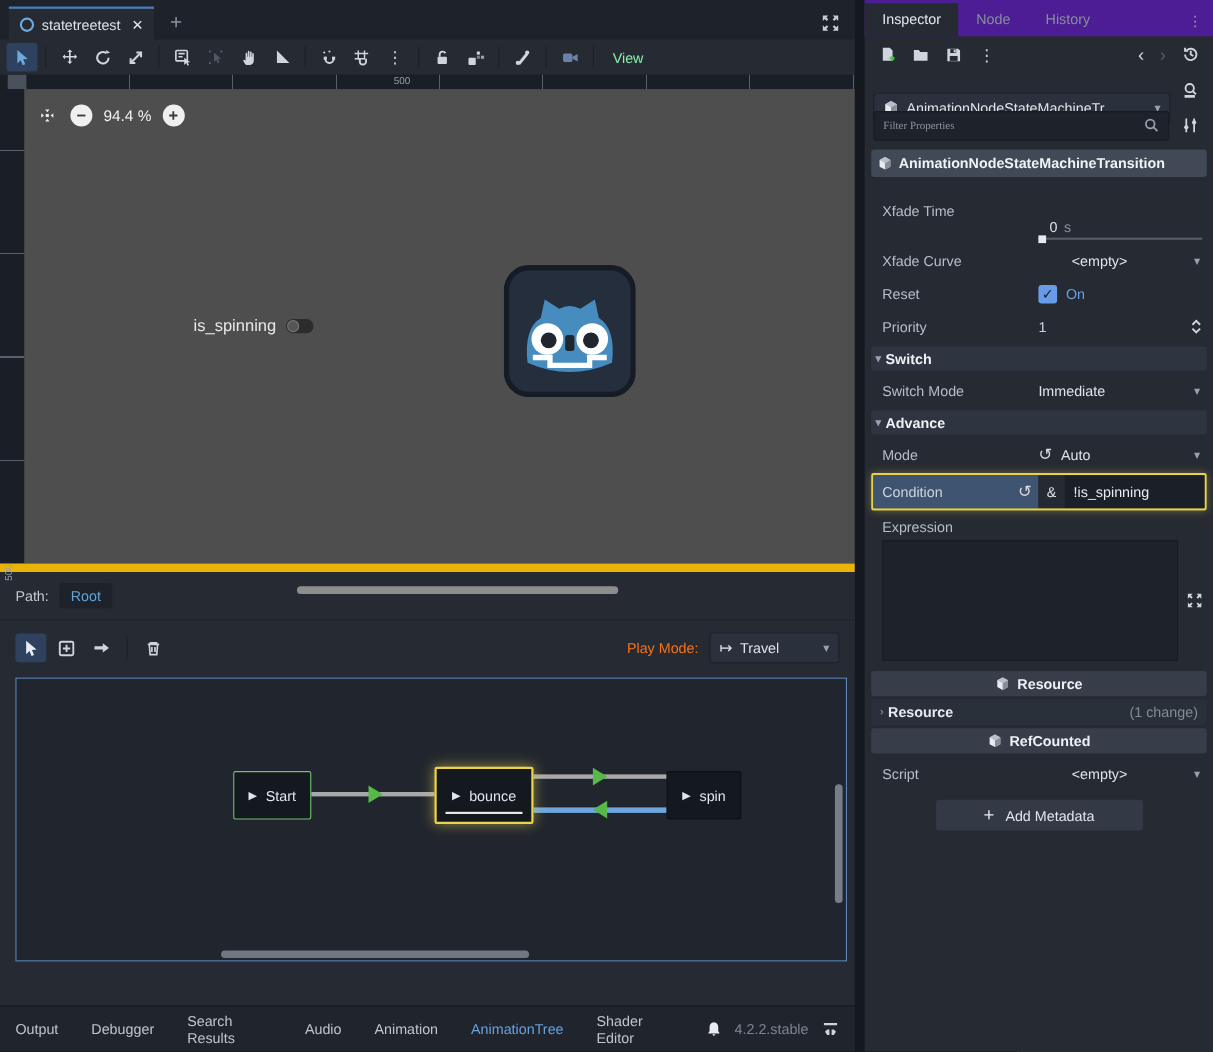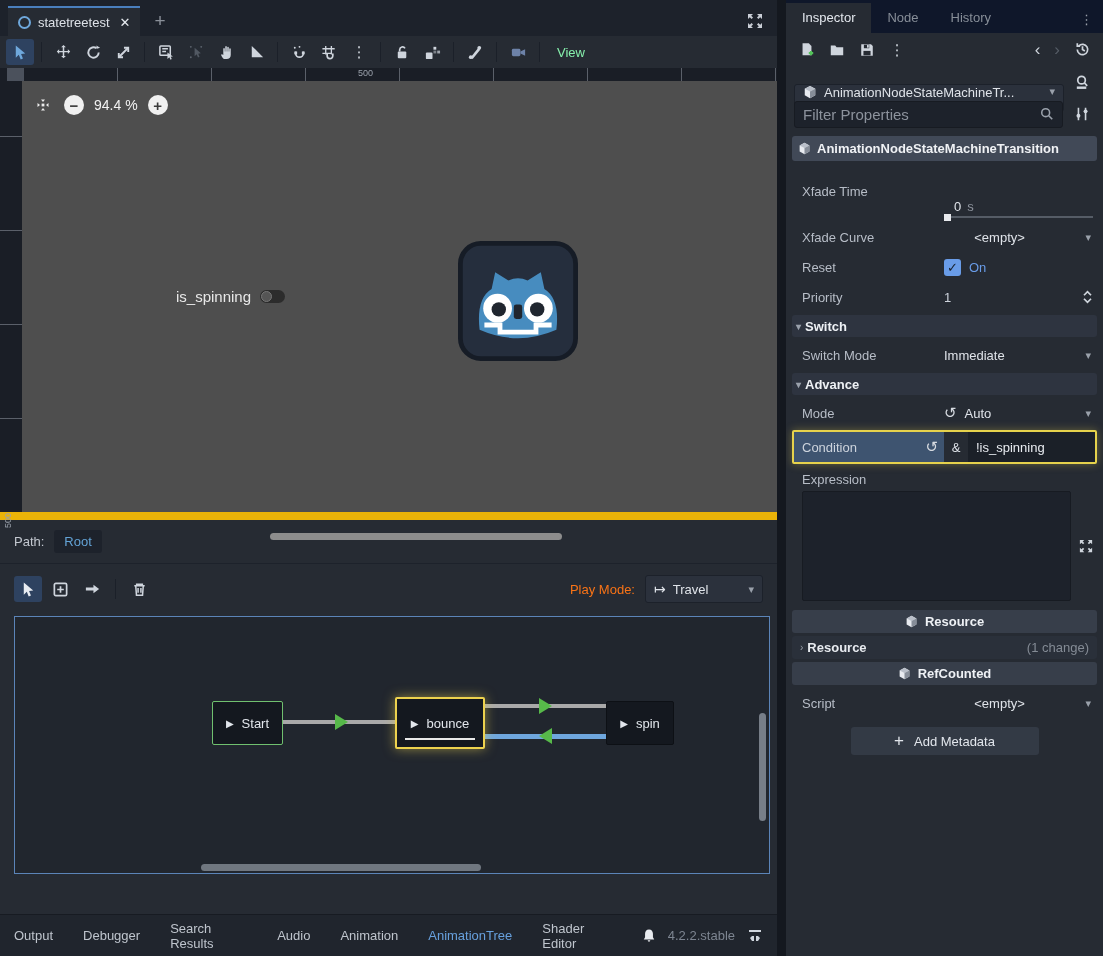--- a/index.html
+++ b/index.html
@@ -83,39 +83,39 @@
   .status-bar { flex:0 0 auto; height:42px; background:#20252d; border-top:1px solid #171b22; display:flex; align-items:center; padding:0 14px; gap:30px;margin-top:36px; }
   .status-item { color:#bfc5cd; }
   .status-item.active { color:#67a0dd; }
   .status-right { margin-left:auto; display:flex; align-items:center; gap:12px; }
   .version { color:#7d8591; }
   .bell { color:#e8ebef; }
   .collapse-ico { color:#cfd5dd; }
 
   
   .right-col { position:absolute; left:786px; top:0; width:317px; height:956px; background:#262b33; display:flex; flex-direction:column; }
-  .insp-tabbar { height:33px; background:#0f172a; display:flex; align-items:flex-end; }
+  .insp-tabbar { height:33px; background:#4c1d95; display:flex; align-items:flex-end; }
   .insp-tab { padding:7px 16px 8px; color:#878e98; }
   .insp-tab.active { background:#262b33; color:#e4e8ee; }
   .insp-dots { margin-left:auto; padding:6px 10px; color:#9aa1ab; }
 
   .insp-toolbar { height:33px; display:flex; align-items:center; padding:0 8px; gap:4px; }
   .ibtn { width:26px; height:24px; display:flex; align-items:center; justify-content:center; color:#cfd5dd; }
   .nav-spacer { flex:1; }
   .nav-chev { color:#cfd5dd; font-size:17px; padding:0 5px; }
   .nav-chev.dim { color:#555c66; }
 
   .res-row { display:flex; align-items:center; padding:0 8px 0 8px; gap:5px; height:32px; }
-  .res-select { flex:1; height:28px; background:#2b313c; border:1px solid #1c212a; border-radius:3px; display:flex; gap:7px; padding:0 8px; color:#dfe3e9; min-width:0;margin-top:32px; }
+  .res-select { flex:1; height:28px; background:#2b313c; border:1px solid #1c212a; border-radius:3px; display:flex; align-items:center; gap:7px; padding:0 8px; color:#dfe3e9; min-width:0;margin-top:32px; }
   .res-select .name { white-space:nowrap; overflow:hidden; flex:1; }
   .res-select .chev { color:#9aa1ab; font-size:11px; }
 
   .filter-row { display:flex; align-items:center; padding:2px 8px 2px; gap:6px; height:32px; }
   .filter-box { flex:1; height:27px; background:#1d222b; border:1px solid #171b22; border-radius:3px; display:flex; align-items:center; padding:0 8px; gap:6px; }
-  .filter-box input { flex:1; background:transparent; border:none; outline:none; color:#dfe3e9; font-family:Liberation Sans, sans-serif; font-size:15px; }
+  .filter-box input { flex:1; background:transparent; border:none; outline:none; color:#dfe3e9; font-family:Liberation Serif, serif; font-size:10px; }
   .filter-box input::placeholder { color:#8d939d; }
 
   .insp-scroll { flex:1; overflow:hidden; padding:6px 6px 0 6px; }
   .class-header { height:25px; background:#414957; border-radius:3px; display:flex; align-items:center; gap:6px; padding:0 6px; color:#f0f2f5; font-weight:bold; font-size:13px; white-space:nowrap; overflow:hidden; }
 
   .prop-row { display:flex; align-items:center; min-height:30px; padding-left:10px; }
   .prop-label { width:142px; color:#b7bdc7; flex:0 0 auto; }
   .prop-val { flex:1; display:flex; align-items:center; color:#dfe3e9; position:relative; }
   .chevdn { color:#9aa1ab; font-size:11px; margin-left:auto; padding-right:6px; }
 

